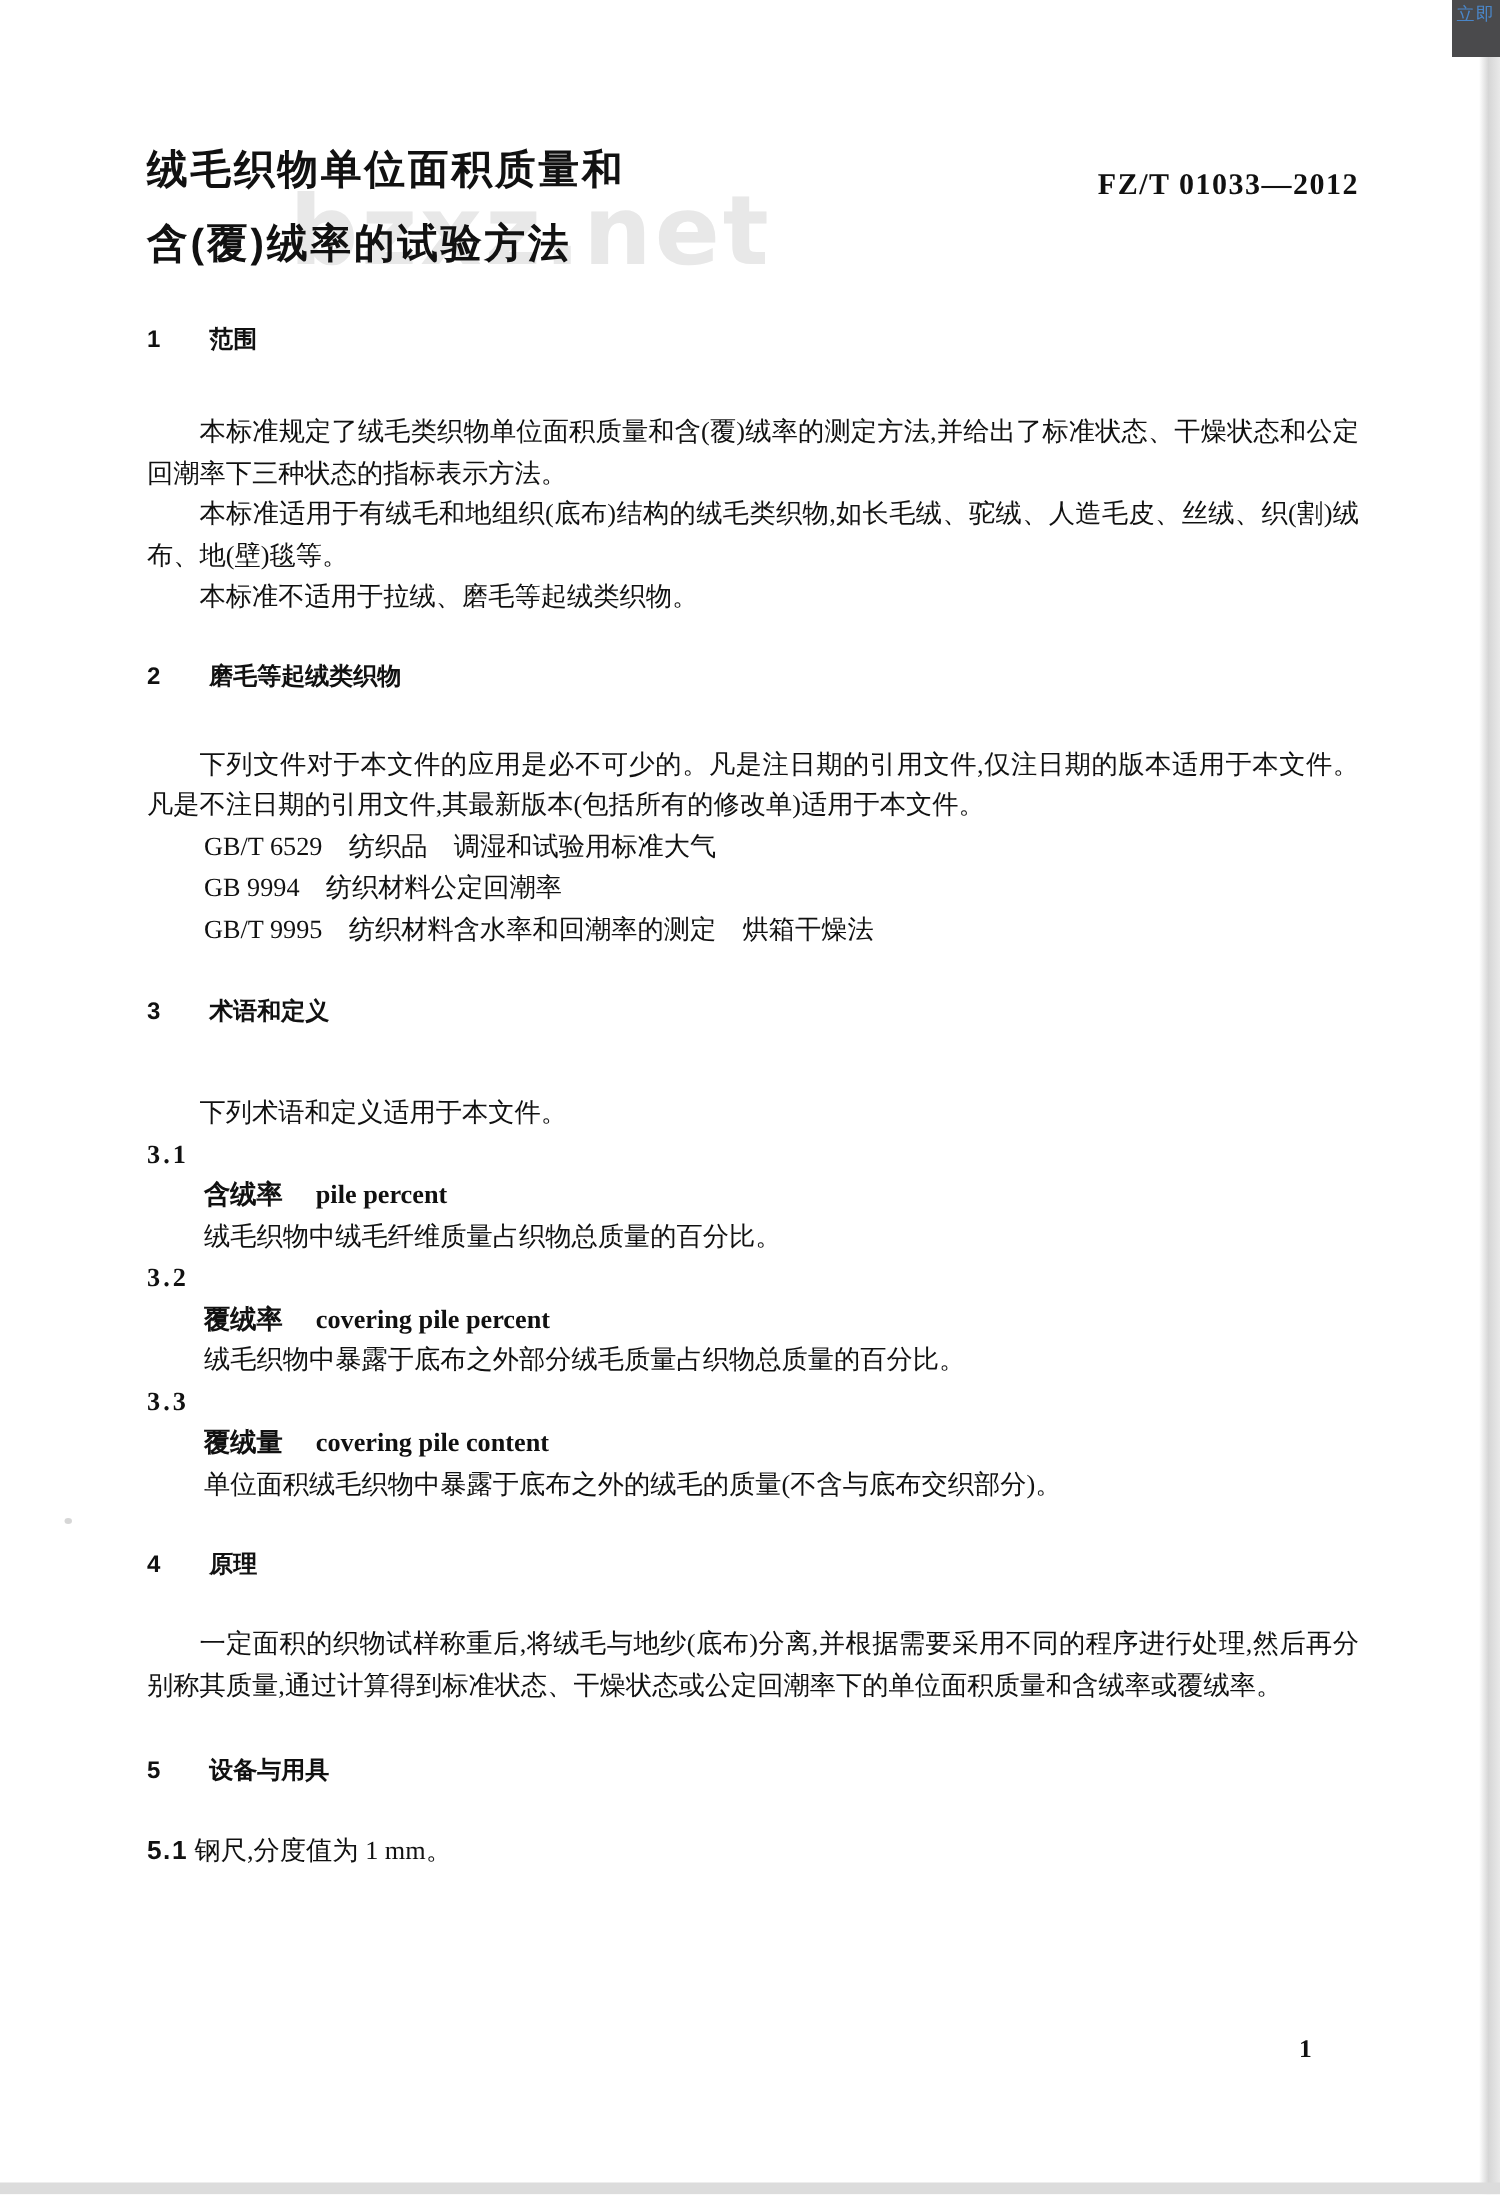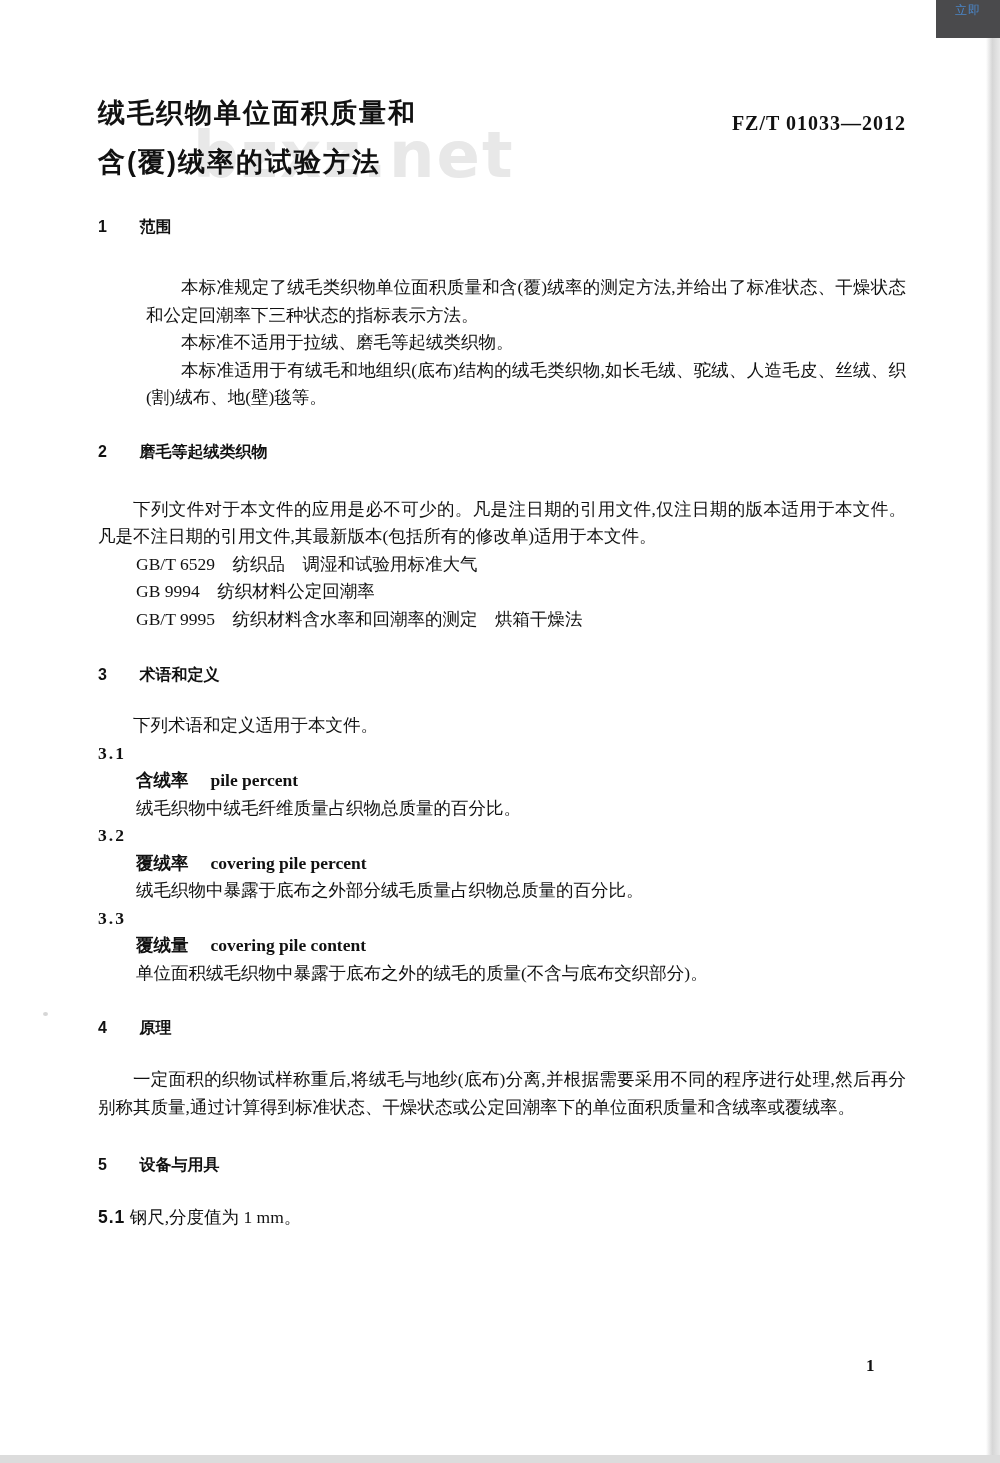--- a/index.html
+++ b/index.html
@@ -67,38 +67,38 @@
     display: inline-block;
     min-width: 37px;
   }
   .h1-scope      { margin-top: 26px; }
   .h2-refs       { margin-top: 26px; }
   .h3-terms      { margin-top: 28px; }
   .h4-principle  { margin-top: 27px; }
   .h5-equipment  { margin-top: 30px; }
 
   .paras { margin: 0; }
-  .paras-s1 { margin-top: 34px; margin-left: 48px; }
+  .paras-s1 { margin-top: 34px; }
   .paras-s2 { margin-top: 31px; }
   .paras-s4 { margin-top: 25px; }
   p.body-para {
     margin: 0;
     font-size: 17.5px;
     line-height: 27.5px;
     text-align: justify;
     text-indent: 35px;
   }
   .ref-list { margin: 0; }
   .ref-line {
     margin: 0 0 0 38px;
     font-size: 17.5px;
     line-height: 27.5px;
   }
   .terms-intro {
-    margin-top: 24px;
+    margin-top: 40px;
   }
   .term-block { margin: 0; }
   .term-id {
     font-weight: bold;
     font-size: 17.5px;
     line-height: 27.5px;
     letter-spacing: 2px;
   }
   .term-name {
     margin-left: 38px;
@@ -132,21 +132,21 @@
     top: 1356px;
     left: 866px;
     font-size: 17px;
     font-weight: bold;
     z-index: 1;
   }
   .overlay-box {
     position: absolute;
     top: 0;
     right: 0;
-    width: 64px;
+    width: 32px;
     height: 38px;
     background: var(--overlay_bg, #4a4a4c);
     z-index: 3;
     overflow: hidden;
     text-align: center;
     cursor: pointer;
   }
   .overlay-box .overlay-label {
     display: inline-block;
     margin-top: -2px;
@@ -207,22 +207,22 @@
       <span>绒毛织物单位面积质量和</span><br>
       <span>含(覆)绒率的试验方法</span>
     </h1>
 
     <h2 class="sec-heading h1-scope">
       <span class="sec-num">1</span>
       <span>范围</span>
     </h2>
     <div class="paras paras-s1">
       <p class="body-para">本标准规定了绒毛类织物单位面积质量和含(覆)绒率的测定方法,并给出了标准状态、干燥状态和公定回潮率下三种状态的指标表示方法。</p>
+      <p class="body-para">本标准适用于有绒毛和地组织(底布)结构的绒毛类织物,如长毛绒、驼绒、人造毛皮、丝绒、织(割)绒布、地(壁)毯等。</p>
       <p class="body-para">本标准不适用于拉绒、磨毛等起绒类织物。</p>
-      <p class="body-para">本标准适用于有绒毛和地组织(底布)结构的绒毛类织物,如长毛绒、驼绒、人造毛皮、丝绒、织(割)绒布、地(壁)毯等。</p>
     </div>
 
     <h2 class="sec-heading h2-refs">
       <span class="sec-num">2</span>
       <span>磨毛等起绒类织物</span>
     </h2>
     <div class="paras paras-s2">
       <p class="body-para">下列文件对于本文件的应用是必不可少的。凡是注日期的引用文件,仅注日期的版本适用于本文件。凡是不注日期的引用文件,其最新版本(包括所有的修改单)适用于本文件。</p>
     </div>
     <div class="ref-list">

